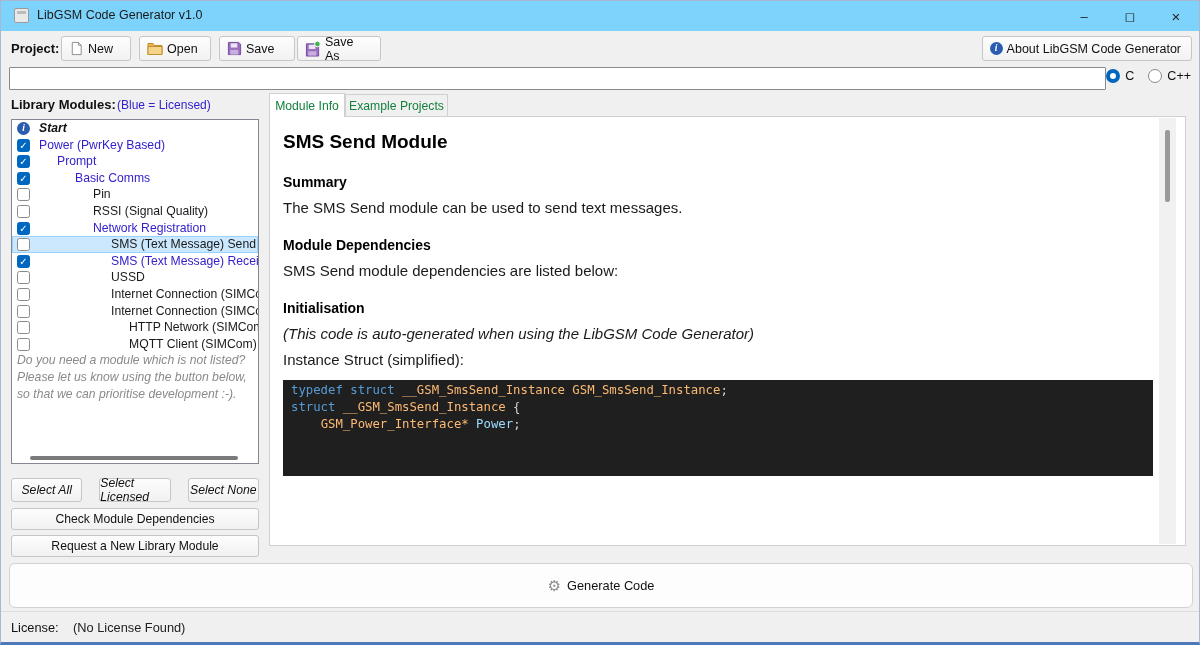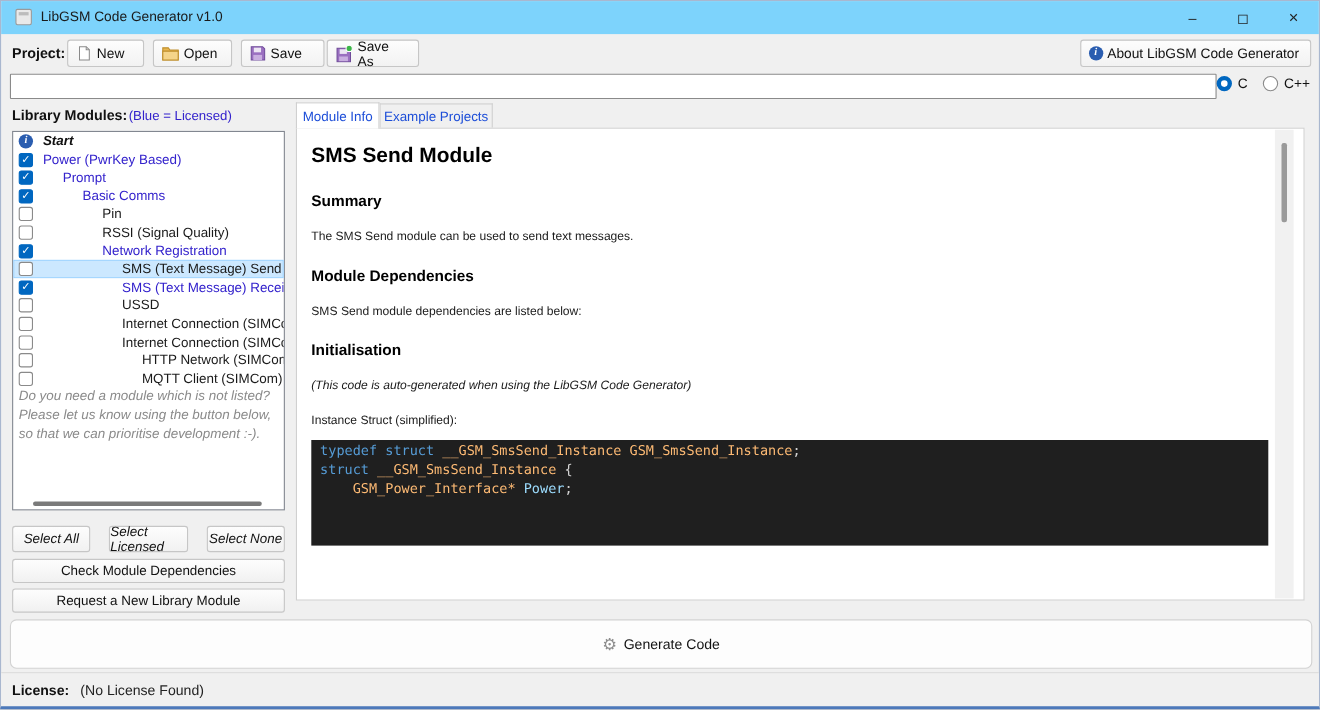--- a/index.html
+++ b/index.html
@@ -68,46 +68,46 @@
   .small-btn-row { position:absolute; left:10px; top:477px; width:248px; display:flex; gap:17px;font-style:italic; }
   .btn {
     background:linear-gradient(#fdfdfd,#f1f1f1); border:1px solid #c6c6c6; border-radius:3px;
     font-size:12.2px; color:#111; height:24px; display:flex; align-items:center; justify-content:center; cursor:default;
     font-family:"Liberation Sans", sans-serif;
   }
   .small-btn-row .btn { flex:1; }
   .wide-btn { position:absolute; left:10px; width:248px; height:22px; }
   
   .tab { position:absolute; top:93px; height:23px; display:flex; align-items:center; justify-content:center;
-    font-size:12.2px; color:#1d4ed8; background:#f0f0f0; border:1px solid #d0d0d0; border-bottom:none; cursor:default; }
+    font-size:12.2px; color:#15803d; background:#f0f0f0; border:1px solid #d0d0d0; border-bottom:none; cursor:default; }
   .tab.active { background:#fff; top:92px; height:24px; z-index:3; }
   .tabpanel { position:absolute; left:268px; top:115px; width:917px; height:430px; background:#fff; border:1px solid #d0d0d0; z-index:2; }
   .doc-viewport { position:absolute; left:1px; top:1px; width:888px; height:426px; overflow:hidden; padding:2px 6px 0 12px; }
   .doc-viewport h1 { font-size:19px; font-weight:bold; color:#000; margin-top:11px; }
   .doc-viewport h2 { font-size:14px; font-weight:bold; color:#000; margin-top:21px; }
-  .doc-viewport p { font-size:11px; color:#1a1a1a; margin-top:19px; }
+  .doc-viewport p { font-size:15px; color:#1a1a1a; margin-top:9px; }
   .doc-viewport p.italic { font-style:italic; }
   .dep-list { margin-top:1px; }
   .dep-item { position:relative; font-size:12.5px; color:#1a1a1a; margin-top:13px; padding-left:34px; }
   .dep-item::before { content:"•"; position:absolute; left:8px; }
   .codeblock { margin-top:12px; background:#1f1f1f; padding:2px 8px; font-family:"DejaVu Sans Mono", monospace;
     font-size:12.3px; line-height:16.8px; white-space:pre; height:96px; }
   .cl { display:block; }
   .kw { color:#569cd6; } .ty { color:#fdba74; } .id { color:#9cdcfe; } .pl { color:#d4d4d4; }
   .v-scroll-track { position:absolute; right:9px; top:1px; width:17px; height:426px; background:#f1f1f1; }
   .v-scroll-thumb { position:absolute; left:6px; top:12px; width:5px; height:72px; background:#9a9a9a; border-radius:2px; }
   
   .generate-btn {
     position:absolute; left:8px; top:562px; width:1184px; height:45px;
     background:#fdfdfd; border:1px solid #d2d2d2; border-radius:6px;
     display:flex; align-items:center; justify-content:center; gap:6px; font-size:12.8px; color:#111; cursor:default;
   }
   .gear { color:#8d8d8d; font-size:15px; }
   .statusbar { position:absolute; left:0; right:0; bottom:0; height:31px; background:#f0f0f0; border-top:1px solid #dcdcdc; }
-  .statusbar .lic-label { position:absolute; left:10px; top:8px; font-size:12.8px; font-weight:bold; color:#111; }
+  .statusbar .lic-label { position:absolute; left:10px; top:8px; font-size:12.8px; font-weight:normal; color:#111; }
   .statusbar .lic-value { position:absolute; left:72px; top:8px; font-size:12.8px; color:#222; }
 </style>
 </head>
 <body>
 
 <div class="window">
 
   <div class="titlebar">
     <span class="app-icon"></span>
     <span class="title">LibGSM Code Generator v1.0</span>

